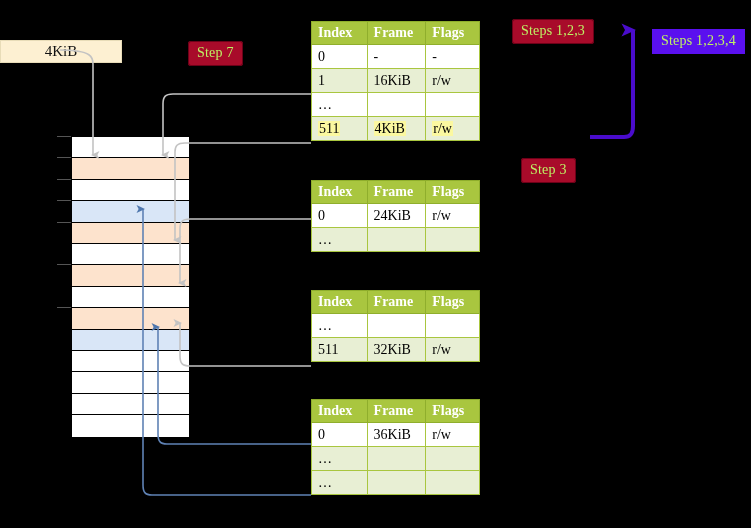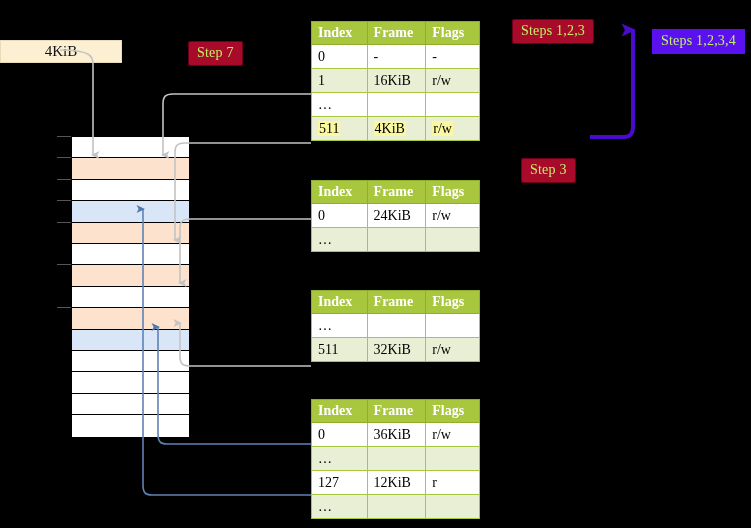--- a/index.html
+++ b/index.html
@@ -205,25 +205,20 @@
           <tr class="plain">
             <td>0</td>
             <td>36KiB</td>
             <td>r/w</td>
           </tr>
           <tr class="alt">
             <td><span class="dots">…</span></td>
             <td></td>
             <td></td>
           </tr>
-          <tr class="plain">
-            <td>127</td>
-            <td>12KiB</td>
-            <td>r</td>
-          </tr>
           <tr class="alt">
             <td><span class="dots">…</span></td>
             <td></td>
             <td></td>
           </tr>
         </tbody>
       </table>
     </div>
 
 </div>

